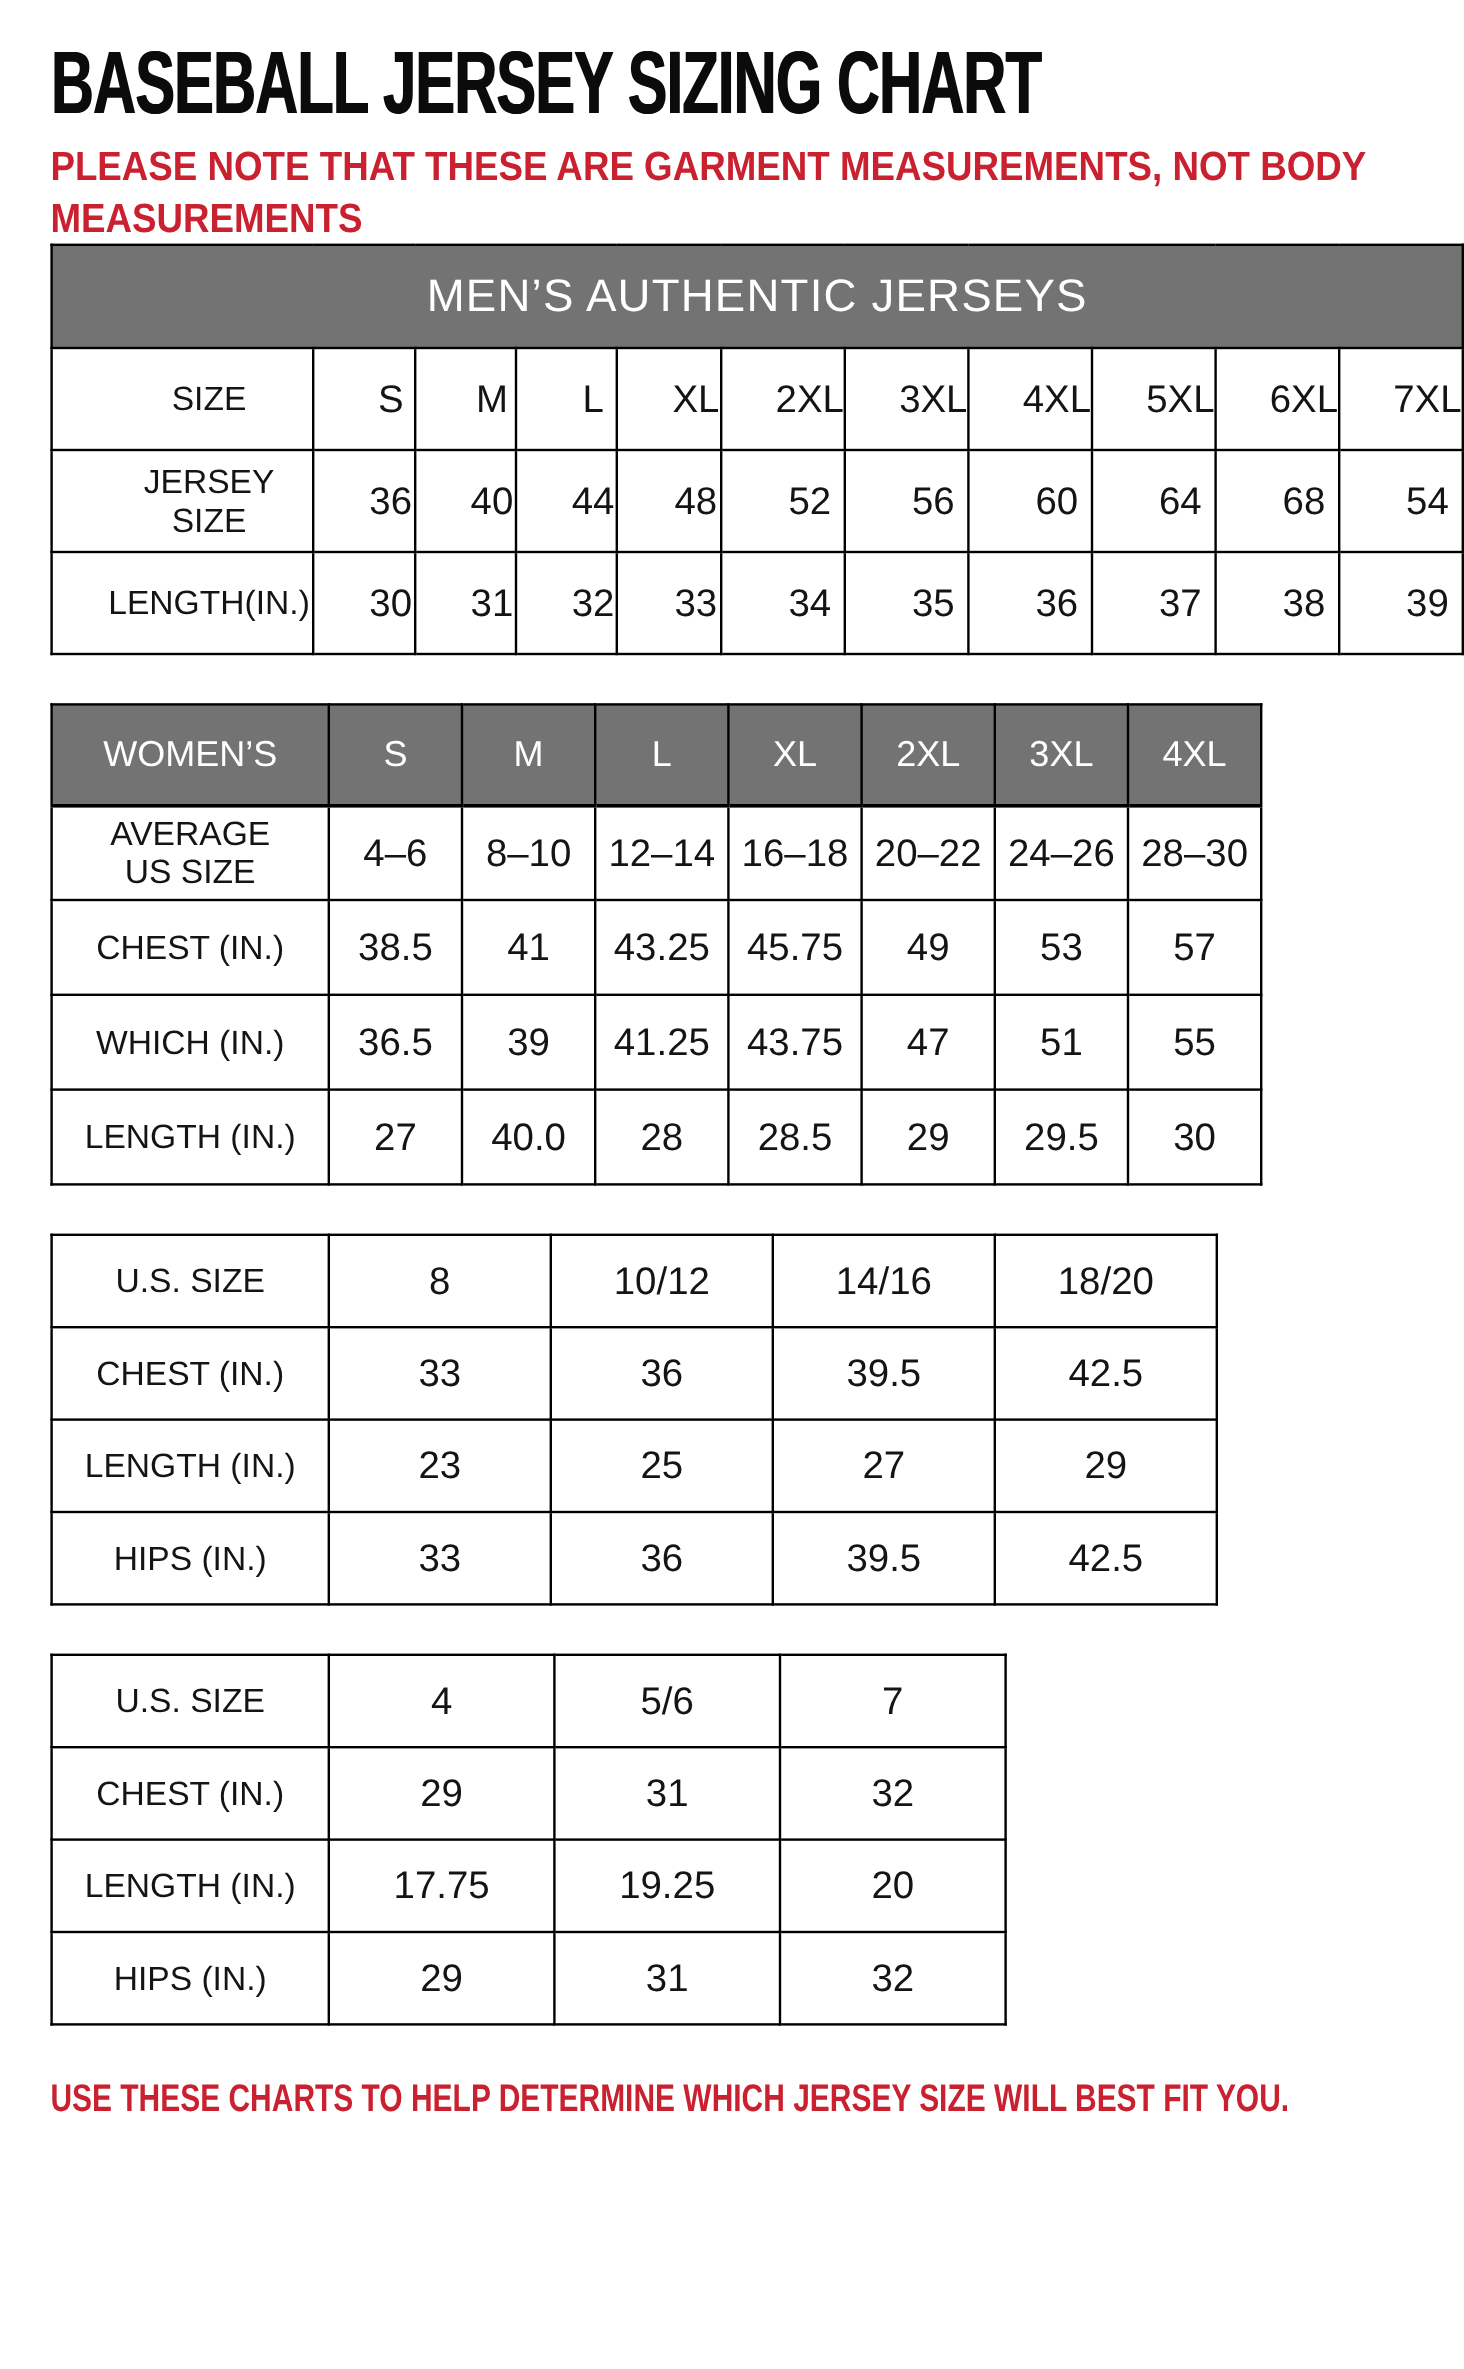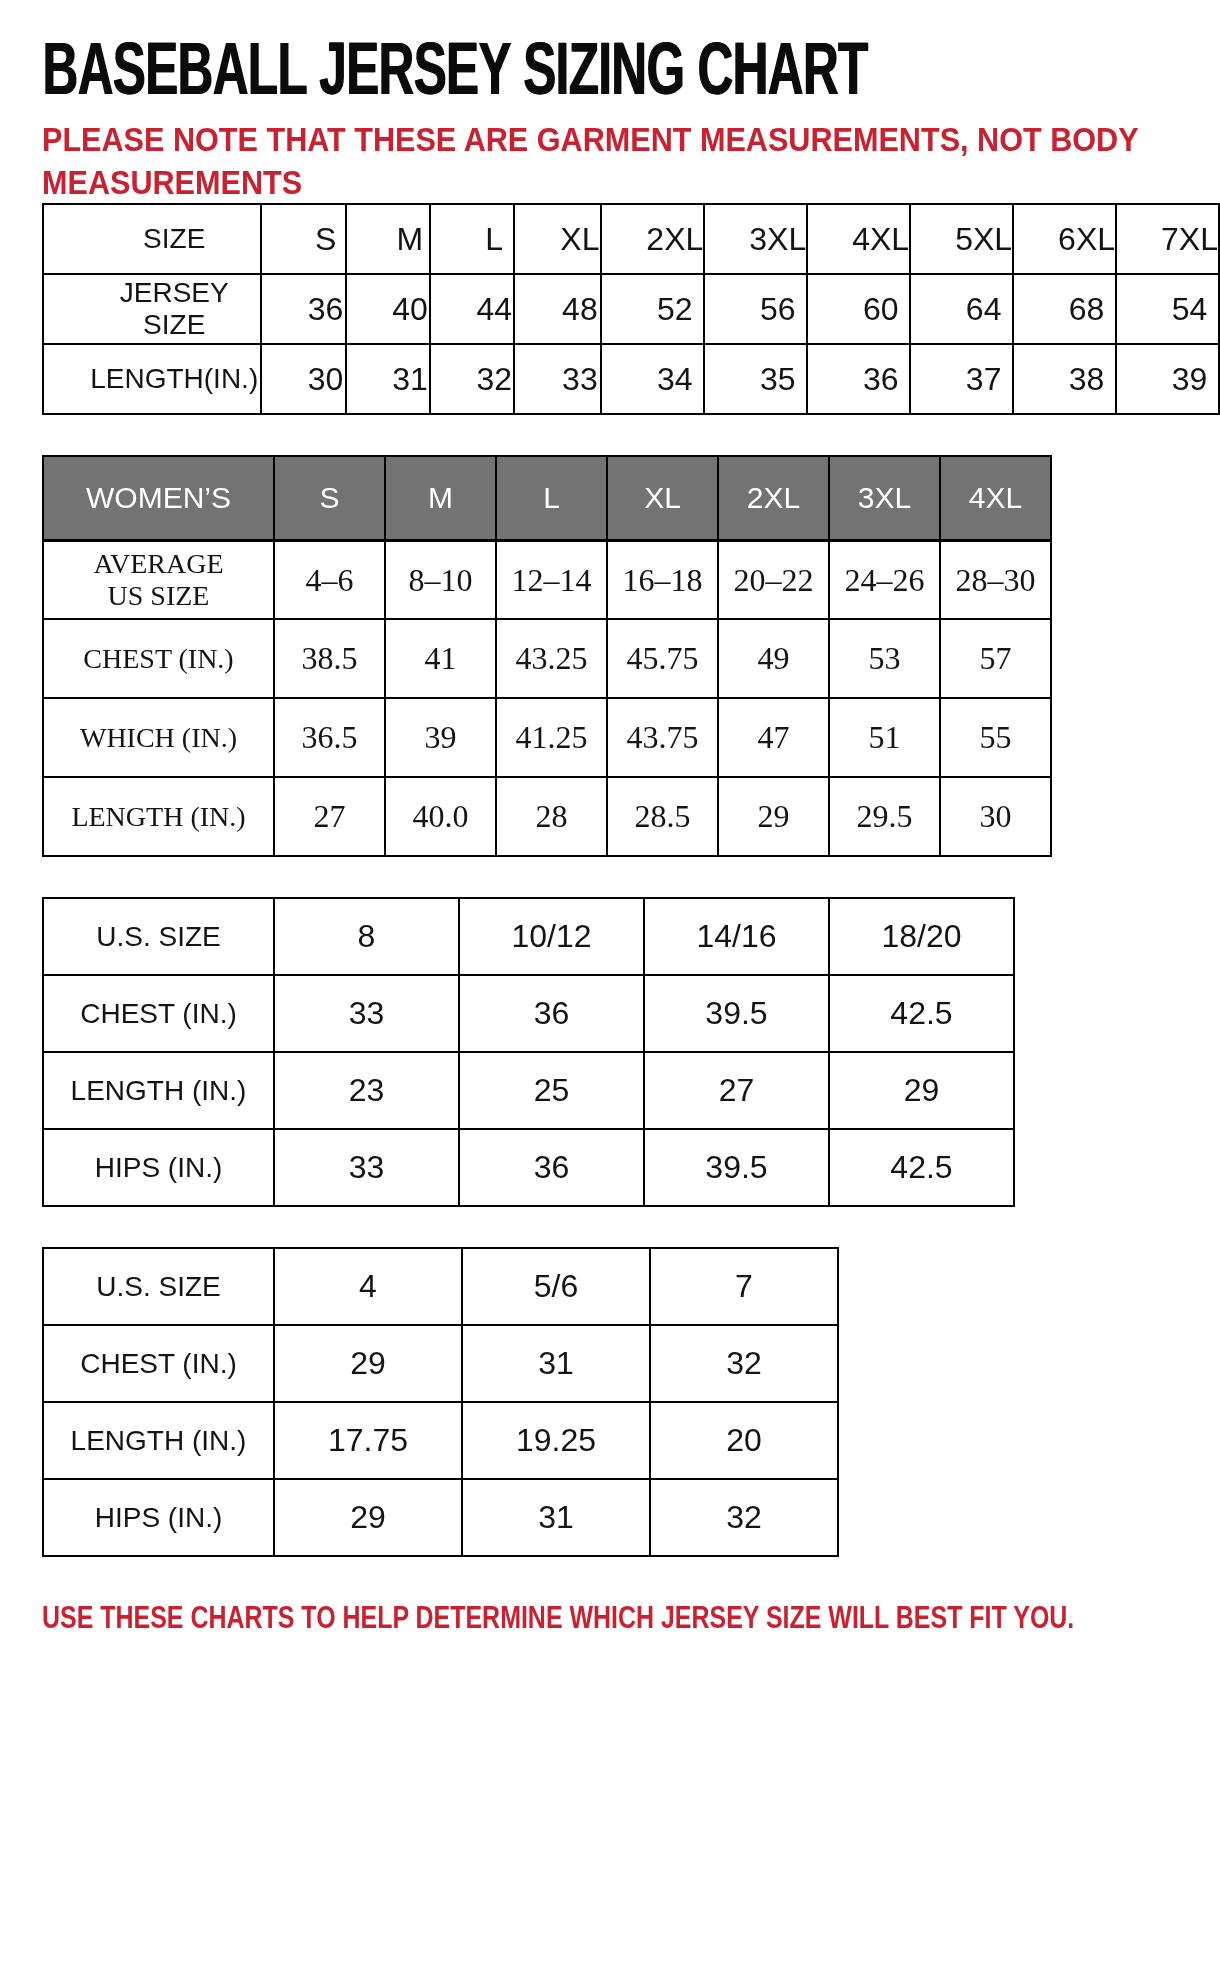--- a/index.html
+++ b/index.html
@@ -53,27 +53,27 @@
     font-size:30px;border-bottom-width:3px;
   }
   .label-cell{font-size:28px;white-space:pre-line;line-height:1.15;}
   .value-cell{font-size:32px;}
 
   
   .mens{margin-top:10px;}
   .mens col.c-label{width:230px;}
   .mens col.c-size{width:91.6px;}
   .mens .banner-row th{height:86px;}
-  .mens .body-row th,.mens .body-row td{height:70px;padding-left:44px;}
+  .mens .body-row th,.mens .body-row td{height:85px;padding-left:44px;}
 
   
   .womens col.c-label{width:231px;}
   .womens col.c-size{width:111px;}
   .womens .header-row th{height:84px;}
-  .womens .body-row th,.womens .body-row td{height:79px;font-family:Liberation Serif, serif;}
+  .womens .body-row th,.womens .body-row td{height:79px;}
   .womens{margin-bottom:39px;}
 
   
   .boys col.c-label{width:231px;}
   .boys col.c-size{width:185px;}
   .boys .header-row th{height:80px;border-bottom-width:5px;}
   .boys .body-row th,.boys .body-row td{height:77px;}
   .boys{margin-bottom:45px;}
 
   
@@ -108,20 +108,23 @@
         <col class="c-size">
         <col class="c-size">
         <col class="c-size">
         <col class="c-size">
         <col class="c-size">
         <col class="c-size">
         <col class="c-size">
         <col class="c-size">
       </colgroup>
       <tbody>
+        <tr class="banner-row">
+          <th colspan="11">MEN’S AUTHENTIC JERSEYS</th>
+        </tr>
         <tr class="body-row">
           <th class="label-cell">SIZE</th>
           <td class="value-cell">S</td>
           <td class="value-cell">M</td>
           <td class="value-cell">L</td>
           <td class="value-cell">XL</td>
           <td class="value-cell">2XL</td>
           <td class="value-cell">3XL</td>
           <td class="value-cell">4XL</td>
           <td class="value-cell">5XL</td>

